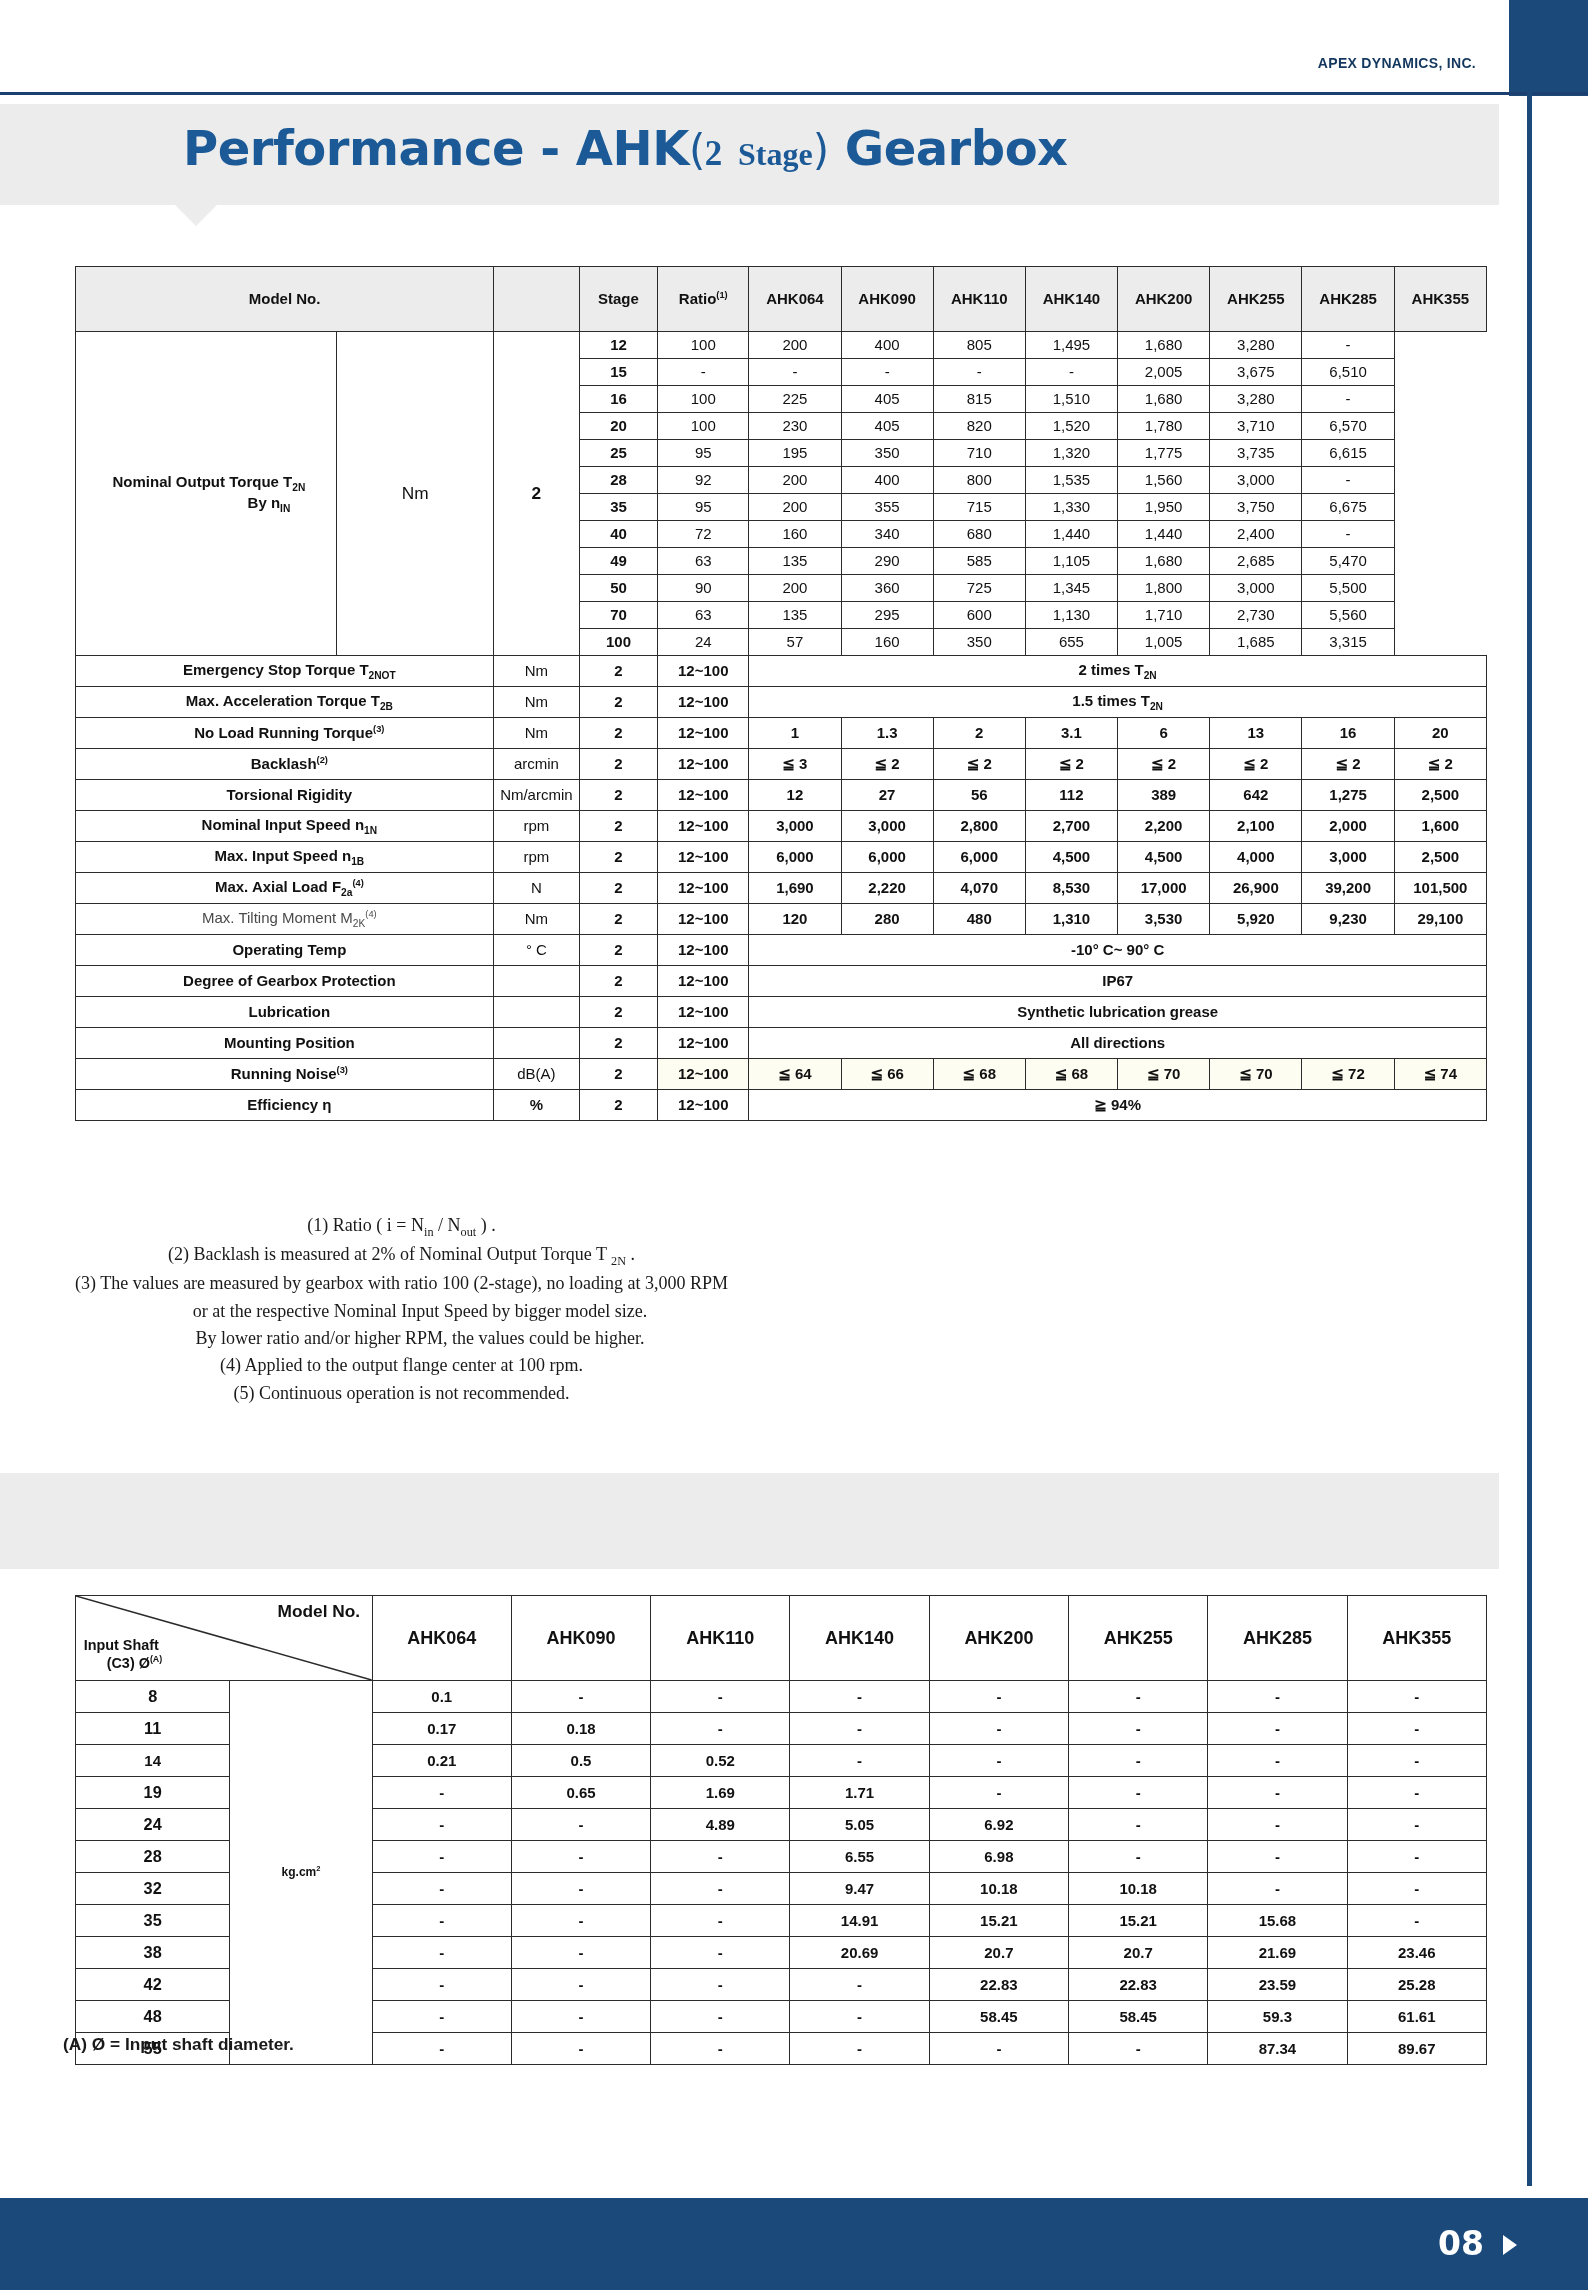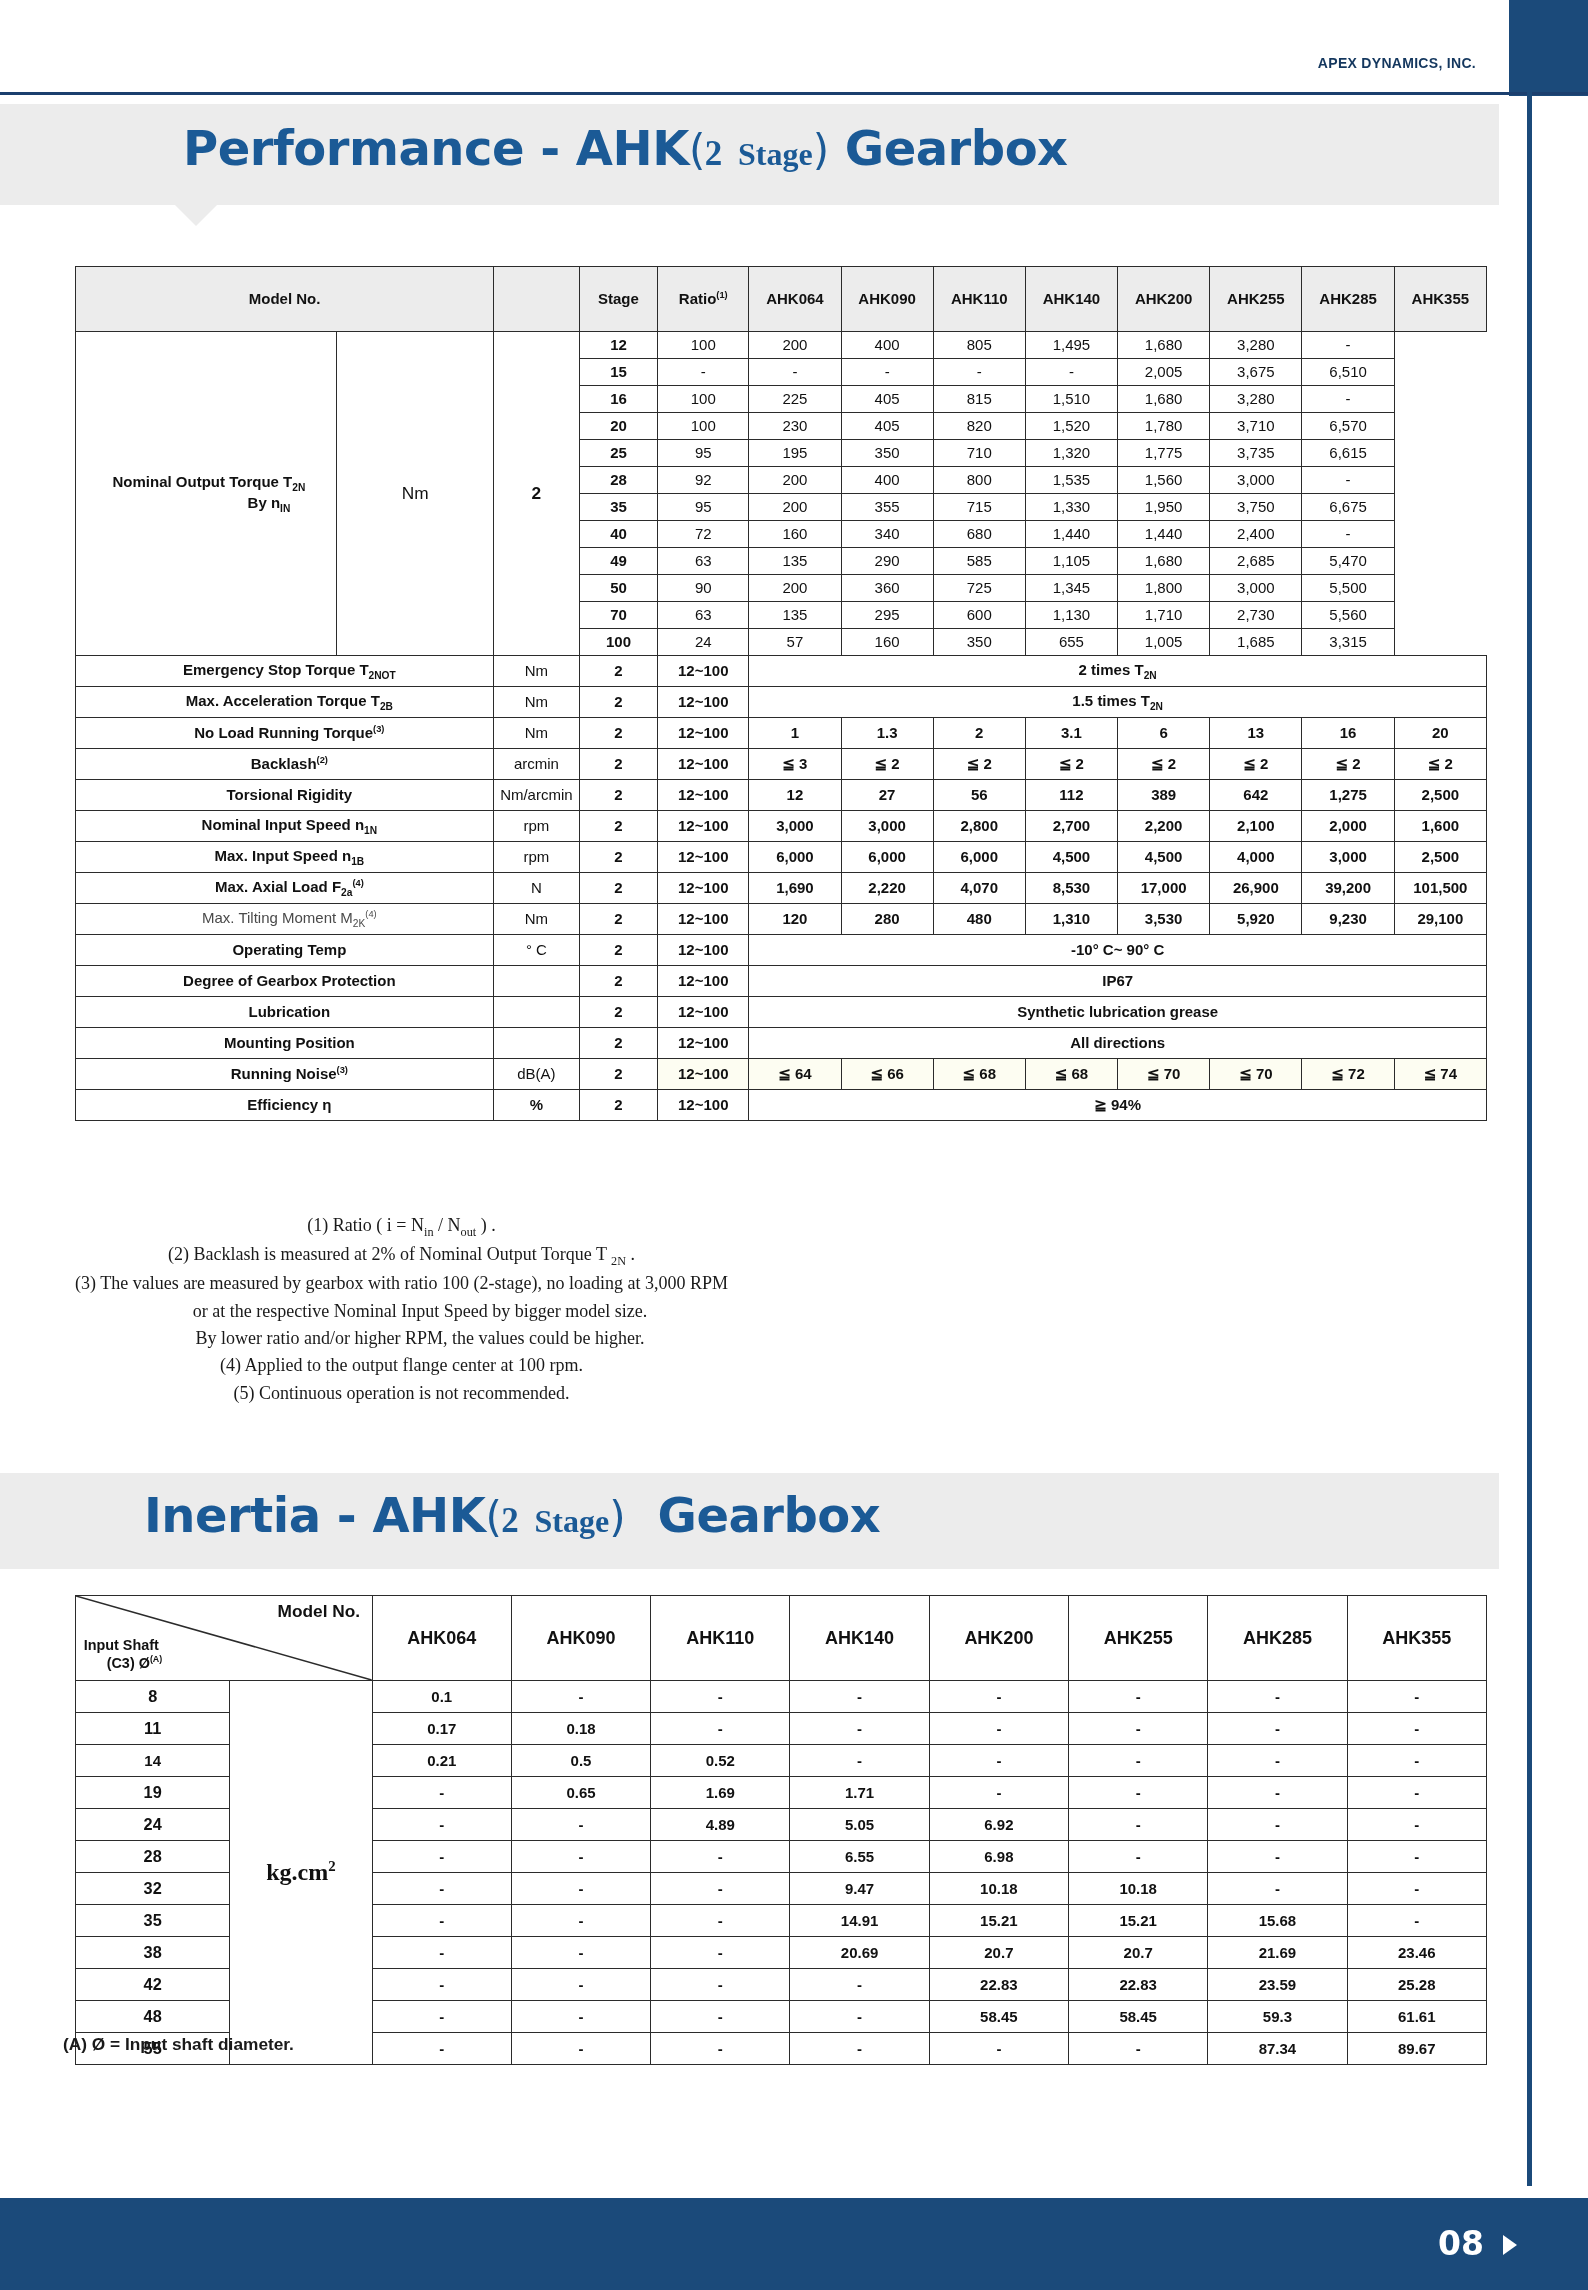--- a/index.html
+++ b/index.html
@@ -517,23 +517,20 @@
     <div>(1) Ratio ( i = N<sub>in</sub> / N<sub>out</sub> ) .</div>
     <div>(2) Backlash is measured at 2% of Nominal Output Torque T <sub>2N</sub> .</div>
     <div>(3) The values are measured by gearbox with ratio 100 (2-stage), no loading at 3,000 RPM</div>
     <div class="indent">or at the respective Nominal Input Speed by bigger model size.</div>
     <div class="indent">By lower ratio and/or higher RPM, the values could be higher.</div>
     <div>(4) Applied to the output flange center at 100 rpm.</div>
     <div>(5) Continuous operation is not recommended.</div>
   </div>
 
   <div class="banner second"></div>
-  <div class="title title-2">
-    <span>Inertia - AHK</span><span class="paren">(</span><span class="num2">2</span>&nbsp;<span class="stage-word">Stage</span><span class="paren">)</span>&nbsp;&nbsp;<span>Gearbox</span>
-  </div>
 
   <table class="dt" id="t-inertia">
     <tbody id="inertia-body">
         <tr class="hdr-row2">
           <td class="c-shaft diag-cell" colspan="2" style="width:296px;">
             <svg class="diag-line" viewBox="0 0 308 88" preserveAspectRatio="none">
               <line x1="0" y1="0" x2="308" y2="88" stroke="#2b2b2b" stroke-width="1.6"></line>
             </svg>
             <div class="diag-br">Model No.</div>
             <div class="diag-tl">Input Shaft<br><span style="padding-left:23px;">(C3) Ø<sup>(A)</sup></span></div>
@@ -542,21 +539,21 @@
           <td class="c-mod2 hdr-sm" style="font-size:18px;">AHK090</td>
           <td class="c-mod2 hdr-sm" style="font-size:18px;">AHK110</td>
           <td class="c-mod2 hdr-sm" style="font-size:18px;">AHK140</td>
           <td class="c-mod2 hdr-sm" style="font-size:18px;">AHK200</td>
           <td class="c-mod2 hdr-sm" style="font-size:18px;">AHK255</td>
           <td class="c-mod2 hdr-sm" style="font-size:18px;">AHK285</td>
           <td class="c-mod2 hdr-sm" style="font-size:18px;">AHK355</td>
         </tr>
         <tr>
           <td class="c-shaft ratio-c" style="font-size:16.3px;">8</td>
-          <td class="c-unit2" rowspan="12" style="font-size:24px;font-weight:bold;font-family:Liberation Serif, serif;">kg.cm<sup>2</sup></td>
+          <td class="c-unit2" rowspan="12" style="font-size:12px;font-weight:bold;">kg.cm<sup>2</sup></td>
           <td class="c-mod2 bigcell">0.1</td>
           <td class="c-mod2 bigcell">-</td>
           <td class="c-mod2 bigcell">-</td>
           <td class="c-mod2 bigcell">-</td>
           <td class="c-mod2 bigcell">-</td>
           <td class="c-mod2 bigcell">-</td>
           <td class="c-mod2 bigcell">-</td>
           <td class="c-mod2 bigcell">-</td>
         </tr>
         <tr>

